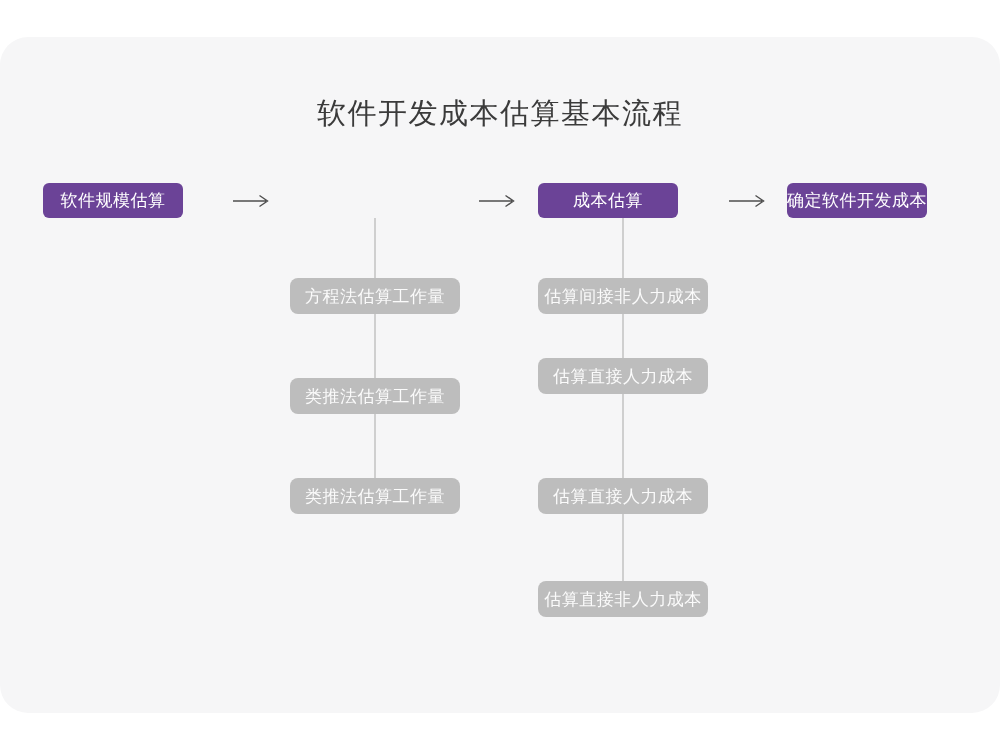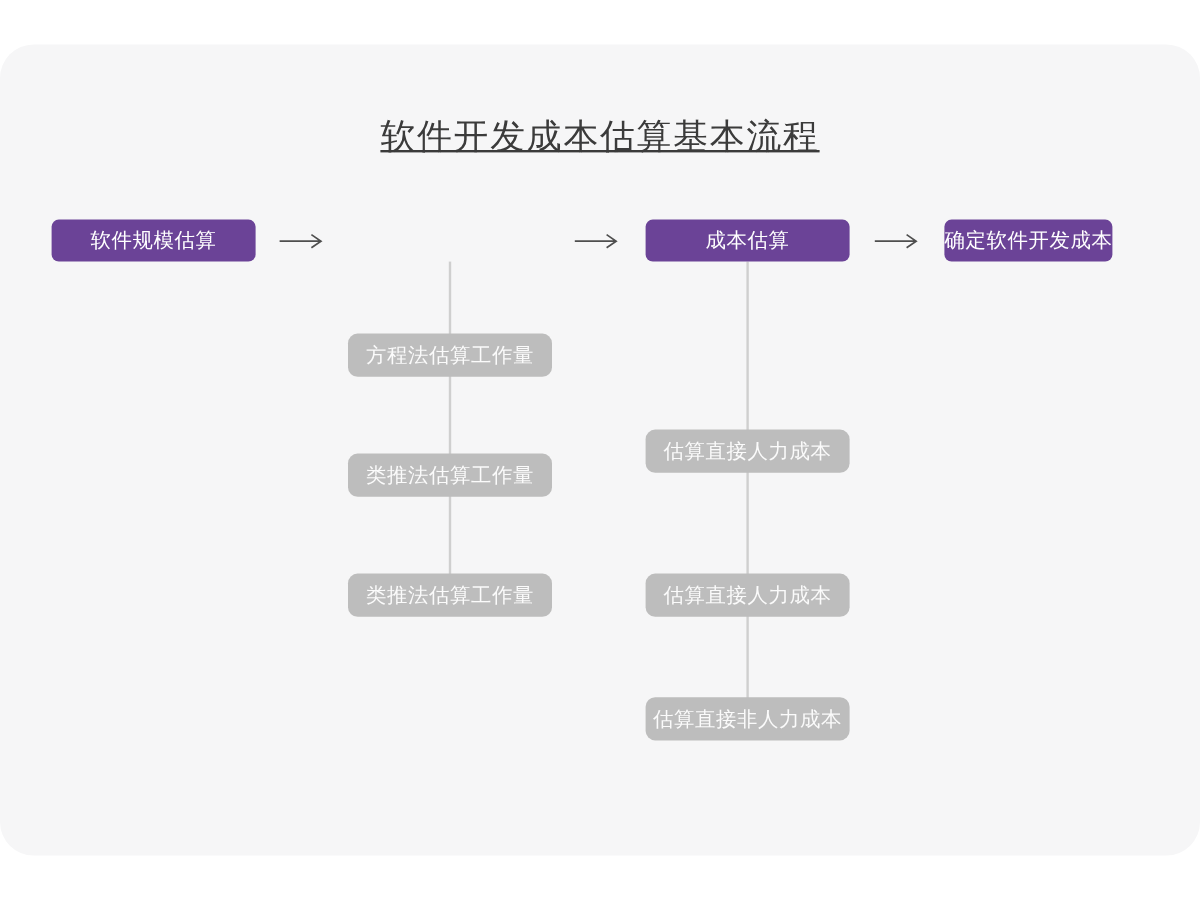--- a/index.html
+++ b/index.html
@@ -28,38 +28,37 @@
     position: absolute;
     top: 57px;
     left: 0;
     width: 100%;
     margin: 0;
     text-align: center;
     font-size: 29px;
     font-weight: 500;
     color: #3b3b3b;
     letter-spacing: 1.5px;
-    text-decoration: underline;
   }
   .node {
     position: absolute;
     height: 35px;
     display: flex;
     align-items: center;
     justify-content: center;
     font-size: 17px;
     letter-spacing: 0.5px;
     box-sizing: border-box;
     white-space: nowrap;
   }
   .pbox {
     background: #6b4397;
     color: #ffffff;
     border-radius: 6px;
-    width: 170px;
+    width: 140px;
     top: 146px;
   }
   .gbox {
     background: #bdbdbd;
     color: rgba(255,255,255,0.93);
     border-radius: 8px;
     width: 170px;
     height: 36px;
   }
   .vline {
@@ -101,18 +100,19 @@
       <path d="M1 8 H34 M27.5 2.5 L35.5 8 L27.5 13.5" fill="none" stroke-width="1.4" stroke="#4F4F4F"></path>
     </svg>
     <svg class="arrow-svg" style="left:728px;" viewBox="0 0 40 16">
       <path d="M1 8 H34 M27.5 2.5 L35.5 8 L27.5 13.5" fill="none" stroke-width="1.4" stroke="#4F4F4F"></path>
     </svg>
 
     <div class="node gbox col2" style="top:241px;">方程法估算工作量</div>
     <div class="node gbox col2" style="top:341px;">类推法估算工作量</div>
     <div class="node gbox col2" style="top:441px;">类推法估算工作量</div>
 
+    <div class="node gbox col3" style="top:241px;">估算间接非人力成本</div>
     <div class="node gbox col3" style="top:321px;">估算直接人力成本</div>
     <div class="node gbox col3" style="top:441px;">估算直接人力成本</div>
     <div class="node gbox col3" style="top:544px;">估算直接非人力成本</div>
 
   </div>
 </div>
 
 </body></html>

